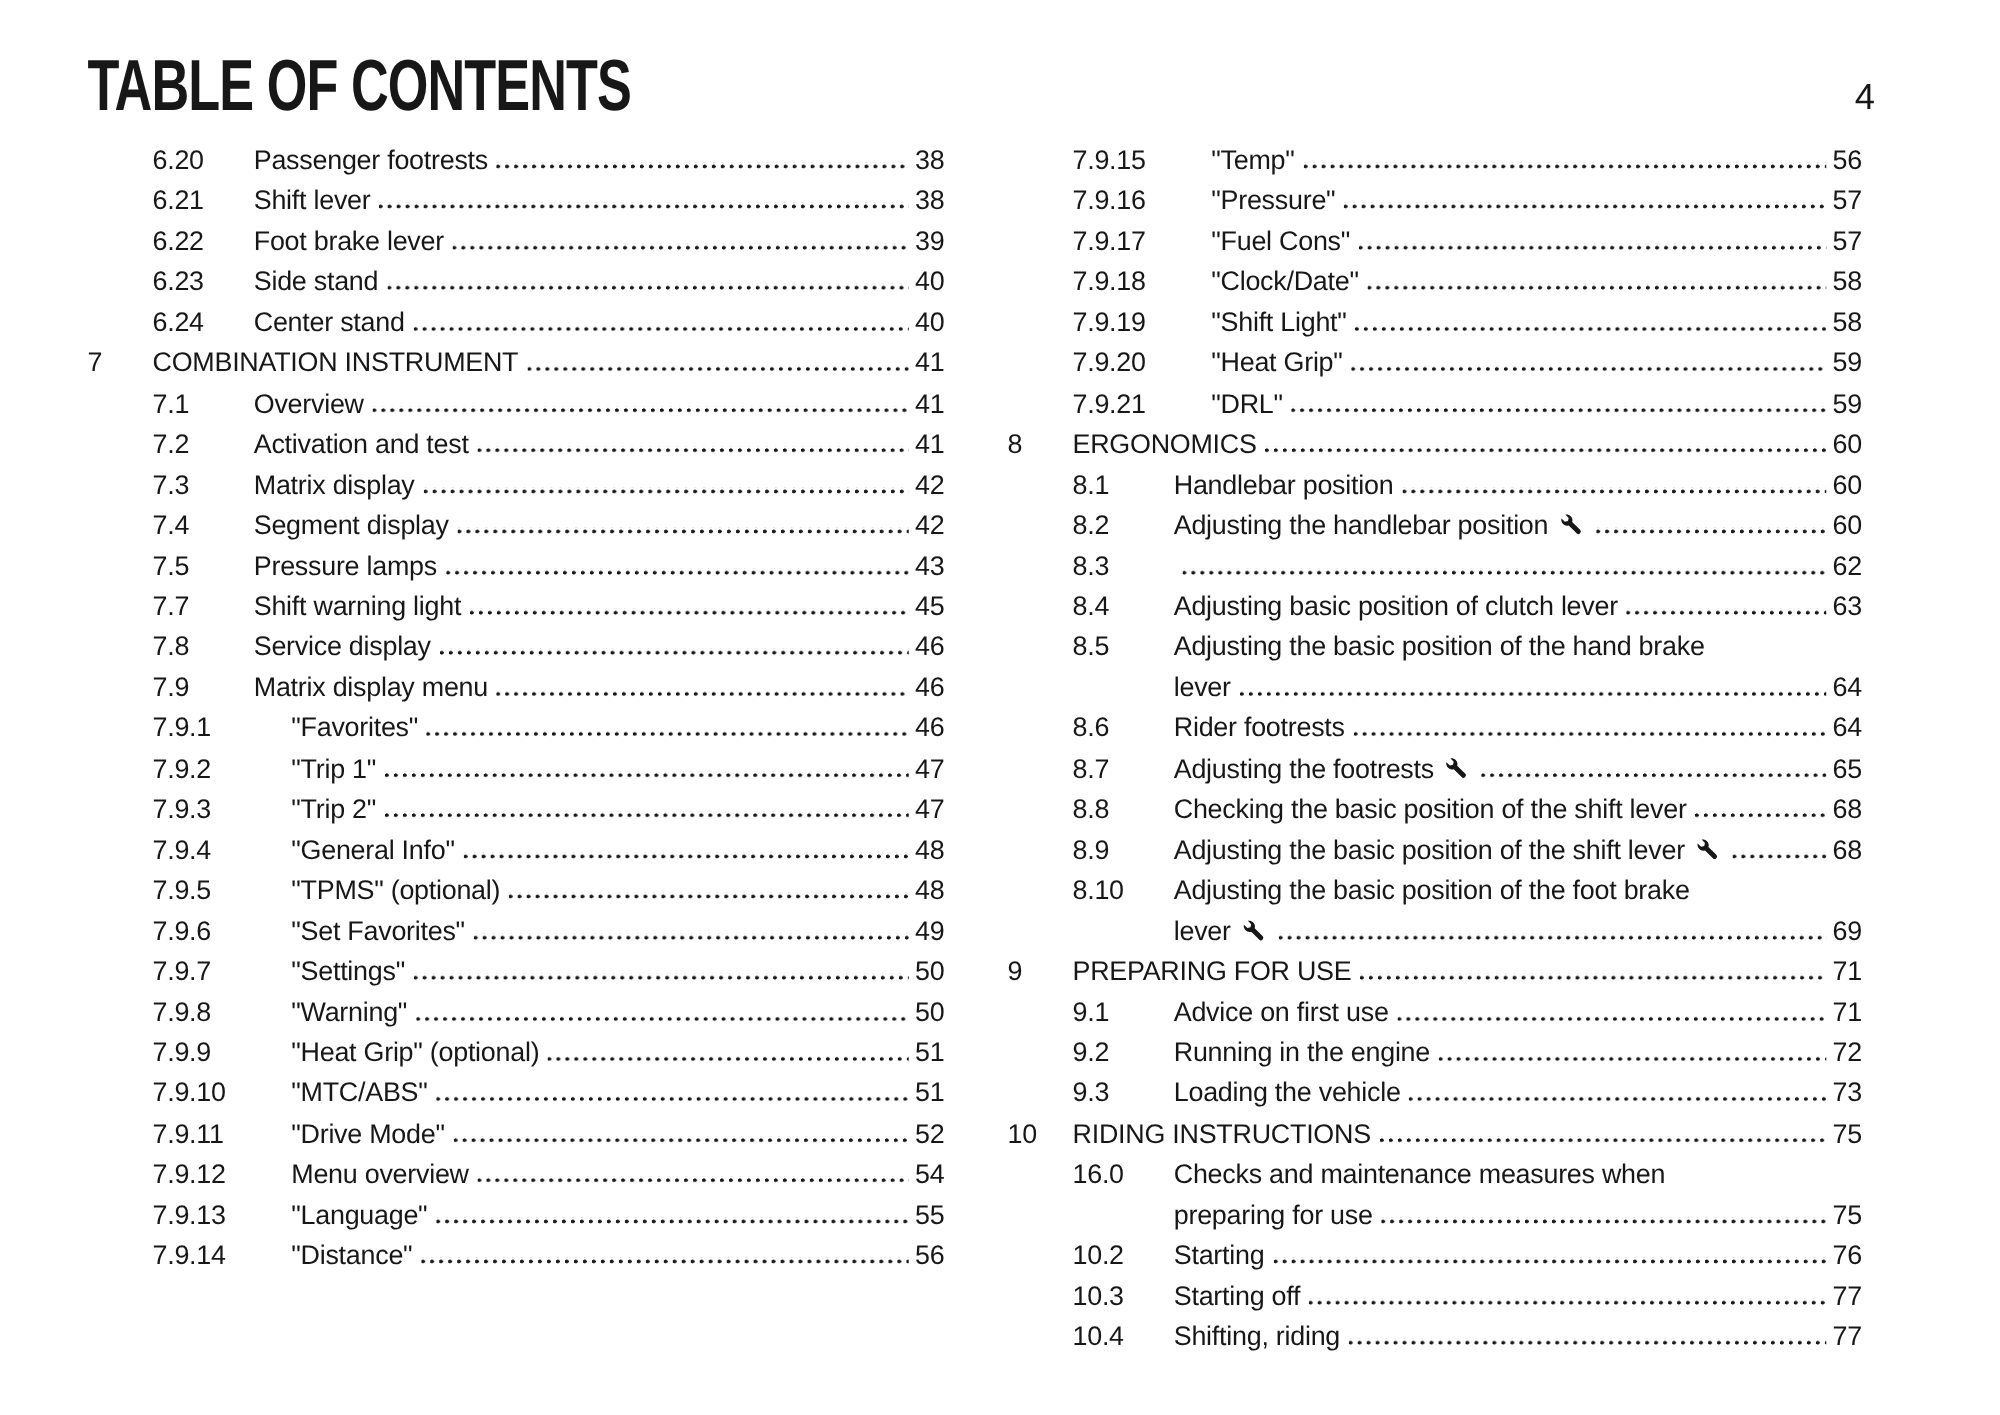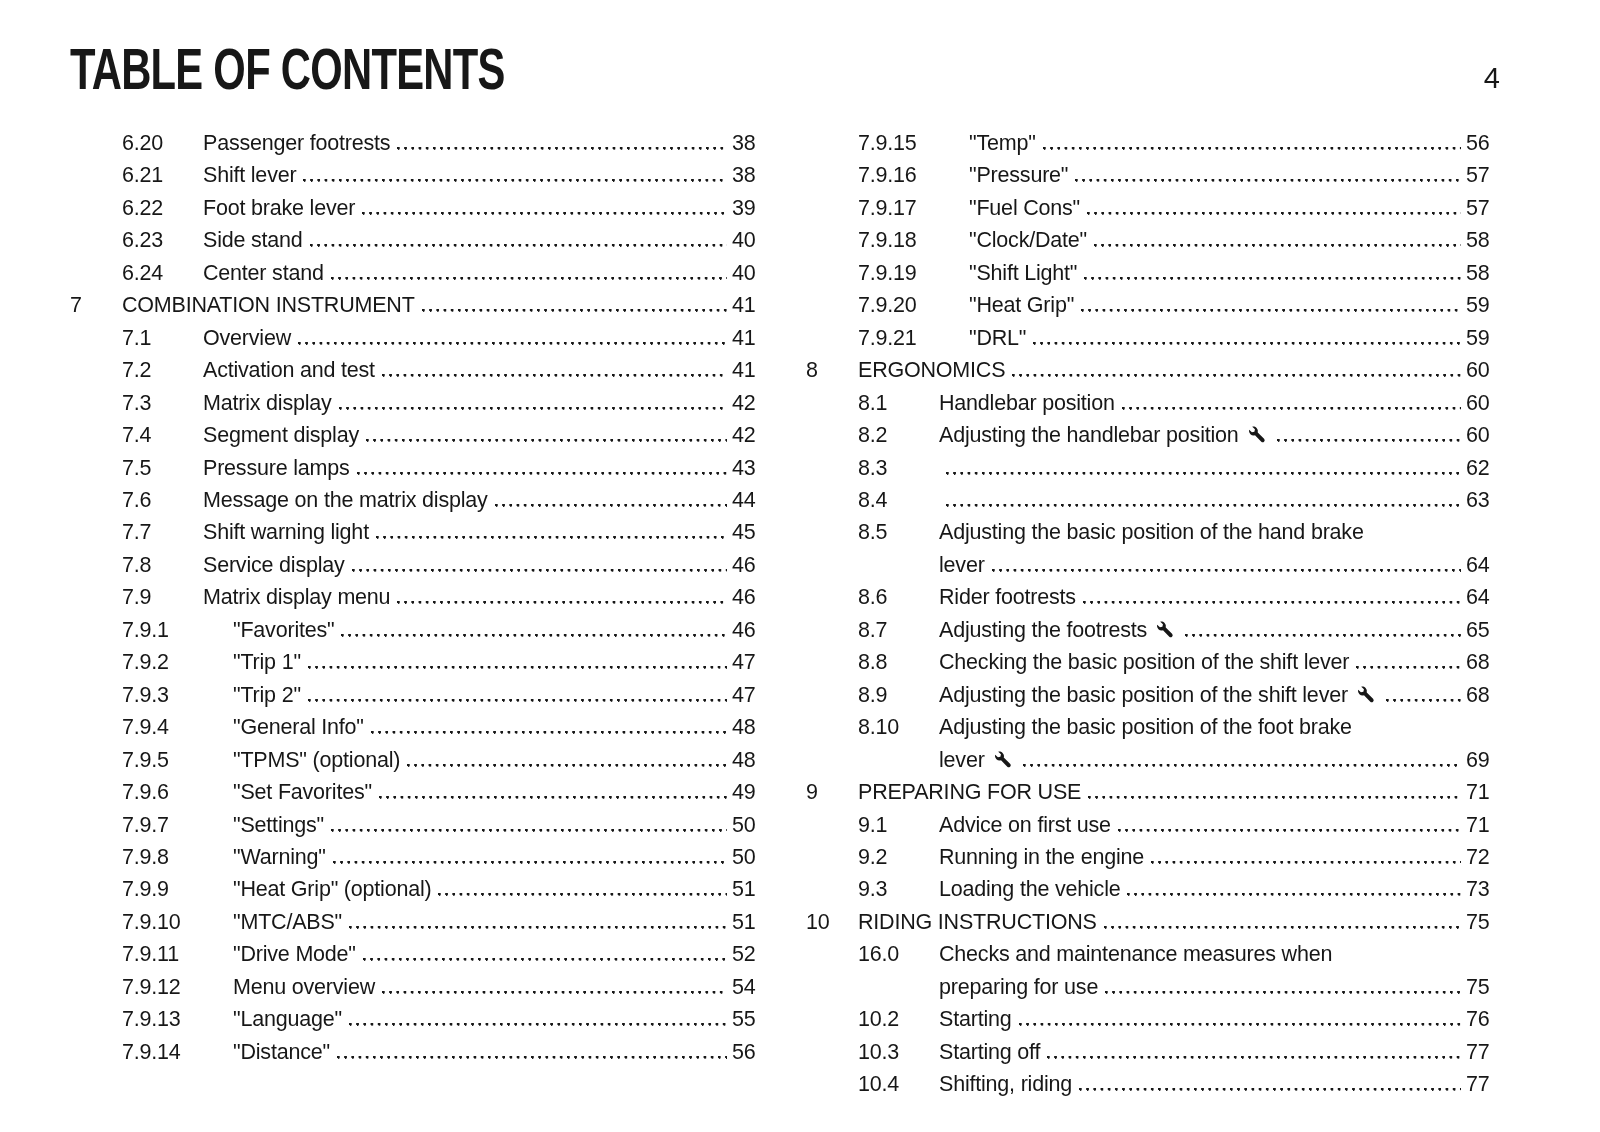--- a/index.html
+++ b/index.html
@@ -15,21 +15,21 @@
   .header { display:flex; justify-content:space-between; align-items:flex-start; height:64px;gap:24px; }
   .page-title {
     font-size:58px; font-weight:bold; line-height:58px;
     letter-spacing:-1px; white-space:nowrap;
     transform:scaleX(0.72); transform-origin:left top;
   }
   .page-num { font-size:29px; line-height:29px; margin-top:24px; }
 
   
   .columns { display:flex; gap:40px; margin-top:8px; }
-  .col { flex:none;margin-top:15px; }
+  .col { flex:none; }
   .col-left  { width:696px; }
   .col-right { width:694px; }
 
   
   .row { display:flex; line-height:32.45px; font-size:21.5px; letter-spacing:-0.2px; }
   .num { flex:none; white-space:nowrap; }
   .lvl1 .num { width:52px; }
   .lvl2 .num { margin-left:52px; width:81px; }
   .lvl3 .num { margin-left:52px; width:111px; }
   .entry { flex:1; min-width:0; }
@@ -161,30 +161,20 @@
           <span class="num">7.5</span>
           <div class="entry">
             <div class="line">
               <span class="txt">Pressure lamps</span>
               <span class="dots"></span>
               <span class="pg">43</span>
             </div>
           </div>
         </div>
         <div class="row lvl2">
-          <span class="num">7.6</span>
-          <div class="entry">
-            <div class="line">
-              <span class="txt">Message on the matrix display</span>
-              <span class="dots"></span>
-              <span class="pg">44</span>
-            </div>
-          </div>
-        </div>
-        <div class="row lvl2">
           <span class="num">7.7</span>
           <div class="entry">
             <div class="line">
               <span class="txt">Shift warning light</span>
               <span class="dots"></span>
               <span class="pg">45</span>
             </div>
           </div>
         </div>
         <div class="row lvl2">
@@ -460,20 +450,21 @@
             <div class="line">
               <span class="dots"></span>
               <span class="pg">62</span>
             </div>
           </div>
         </div>
         <div class="row lvl2">
           <span class="num">8.4</span>
           <div class="entry">
             <div class="line">
+              <span class="txt">Adjusting basic position of clutch lever</span>
               <span class="dots"></span>
               <span class="pg">63</span>
             </div>
           </div>
         </div>
         <div class="row lvl2">
           <span class="num">8.5</span>
           <div class="entry">
             <div class="line">
               <span class="txt">Adjusting the basic position of the hand brake</span>

